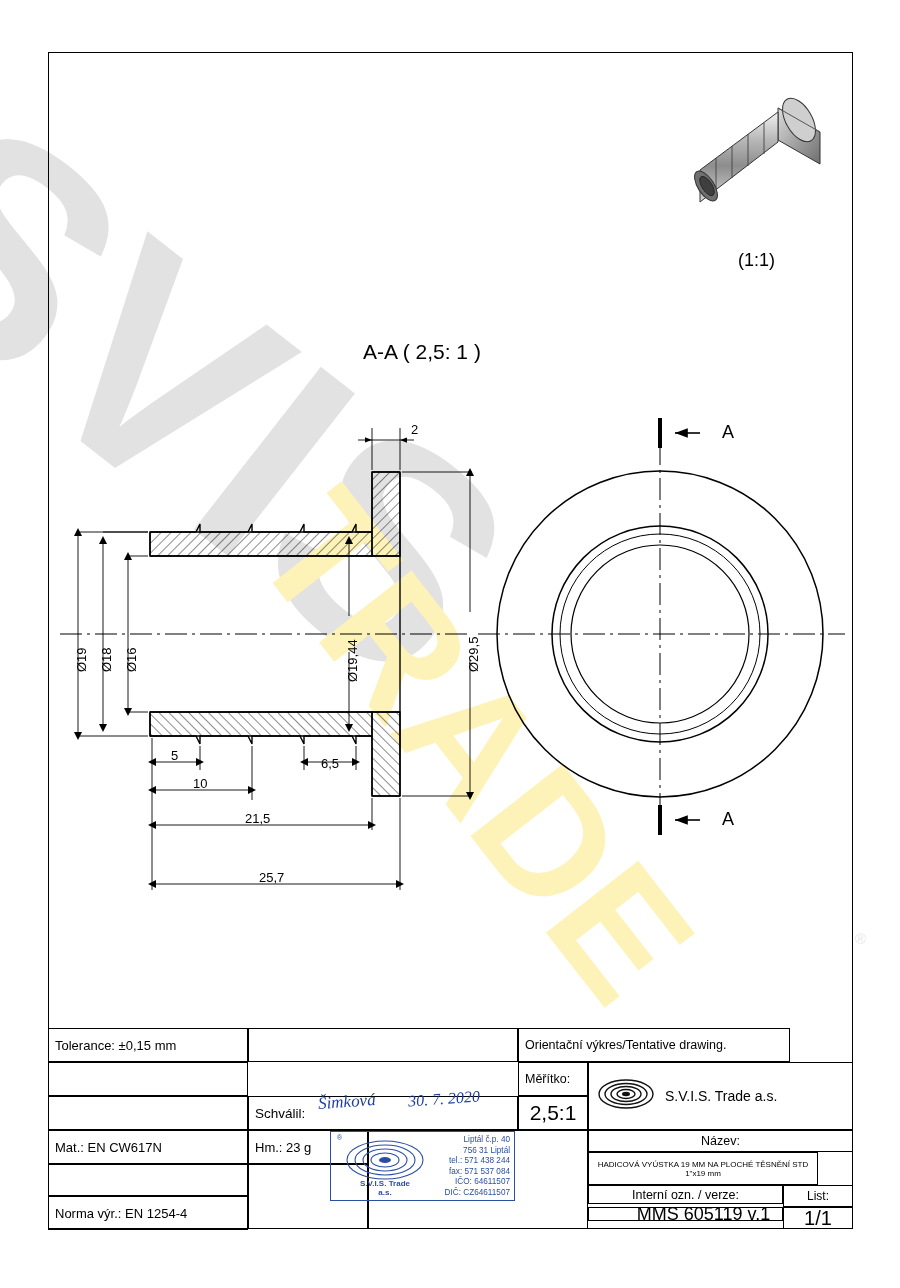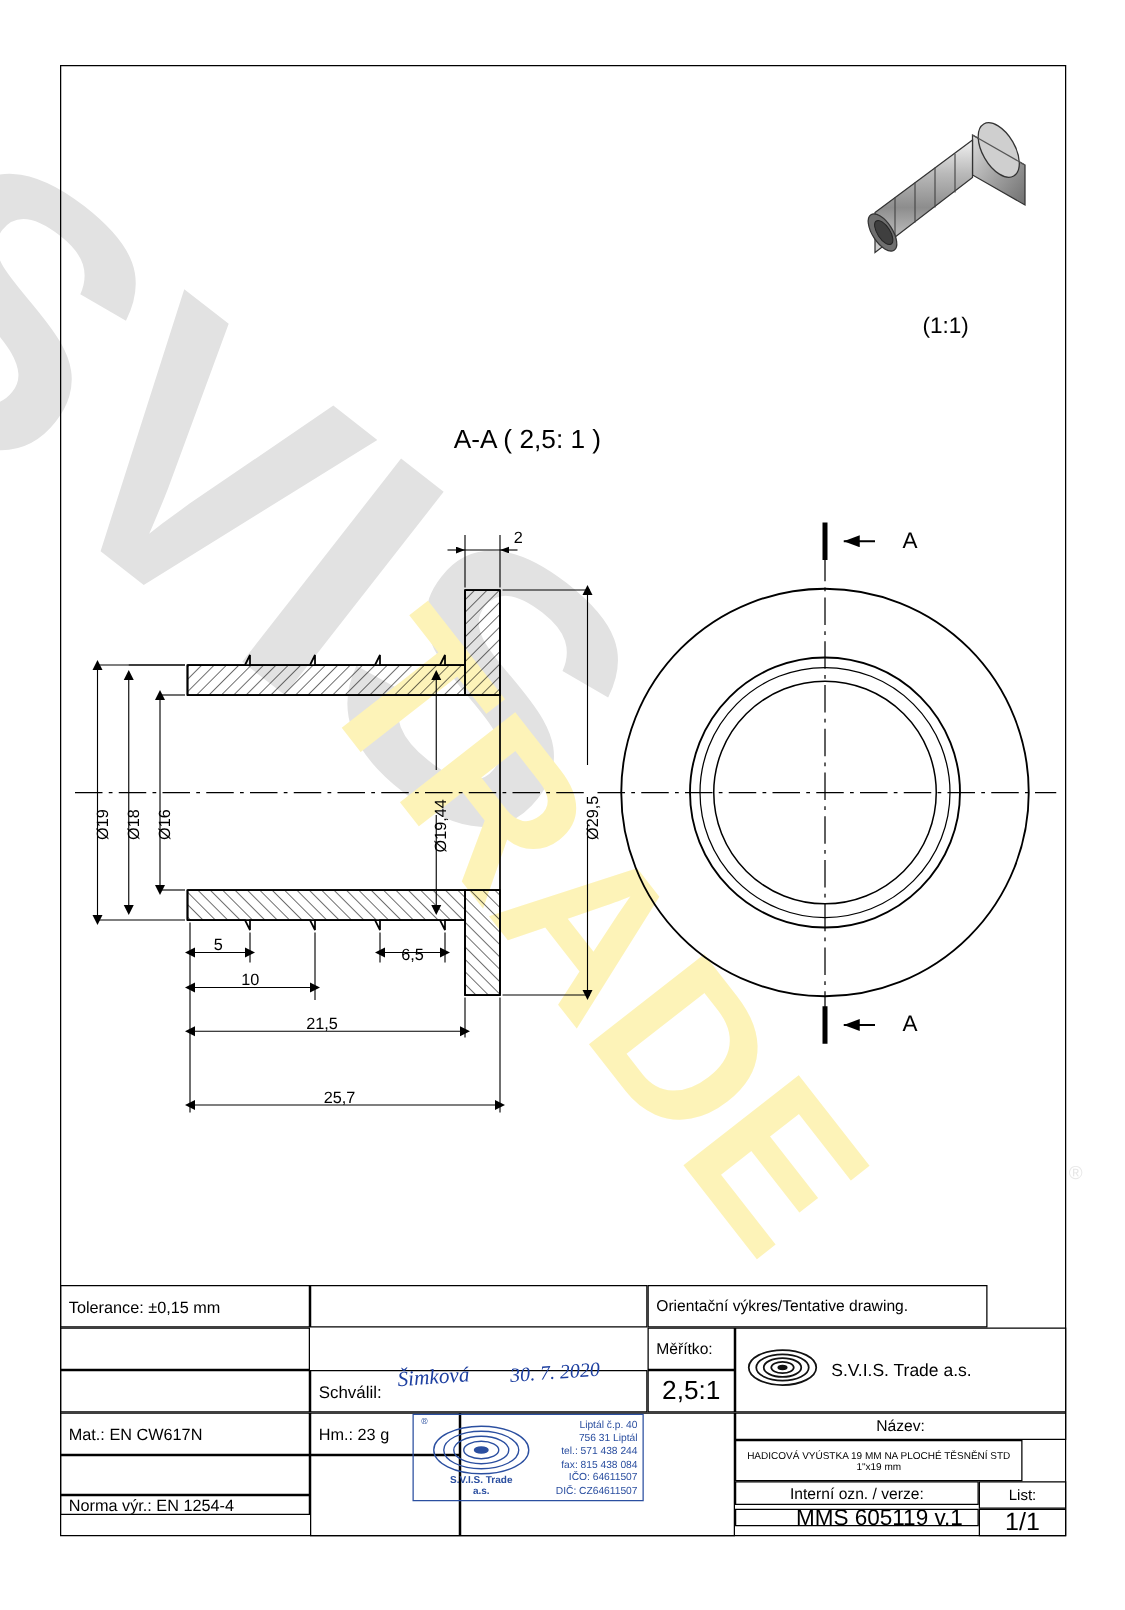--- a/index.html
+++ b/index.html
@@ -417,21 +417,21 @@
     <div class="tb-cell center" style="left:540px; top:102px; width:265px; height:22px; font-size:12.5px;">Název:</div>
     <div class="tb-cell center" style="left:540px; top:124px; width:230px; height:33px; font-size:8px; text-align:center;">HADICOVÁ VYÚSTKA 19 MM NA PLOCHÉ TĚSNĚNÍ STD 1"x19 mm</div>
 
     <div class="tb-cell" style="left:0; top:136px; width:200px; height:32px;"></div>
     <div class="tb-cell" style="left:200px; top:136px; width:120px; height:65px;"></div>
     <div class="tb-cell center" style="left:540px; top:157px; width:195px; height:19px; font-size:12.5px;">Interní ozn. / verze:</div>
     <div class="tb-cell center" style="left:735px; top:157px; width:70px; height:22px; font-size:12px;">List:</div>
     <div class="tb-cell center" style="left:540px; top:179px; width:195px; height:14px; font-size:18px;padding-left:42px;">MMS 605119 v.1</div>
     <div class="tb-cell center" style="left:735px; top:179px; width:70px; height:22px; font-size:20px;">1/1</div>
 
-    <div class="tb-cell" style="left:0; top:168px; width:200px; height:16px;">Norma výr.: EN 1254-4</div>
+    <div class="tb-cell" style="left:0; top:168px; width:200px; height:34px;">Norma výr.: EN 1254-4</div>
   </div>
 
   <div class="sig">Šimková</div>
   <div class="sig-date">30. 7. 2020</div>
 
   <div class="logo-wrap">
     <svg viewBox="0 0 58 34" width="58" height="34">
       <g fill="none" stroke="#111" stroke-width="1.4">
         <ellipse cx="29" cy="17" rx="27" ry="14"></ellipse>
         <ellipse cx="29" cy="17" rx="21" ry="10.5"></ellipse>
@@ -441,21 +441,21 @@
       <ellipse cx="29" cy="17" rx="4" ry="2.2" fill="#111"></ellipse>
     </svg>
   </div>
 
   <div class="stamp">
     <div class="s-at">®</div>
     <div class="s-right">
       <div>Liptál č.p. 40</div>
       <div>756 31 Liptál</div>
       <div>tel.: 571 438 244</div>
-      <div>fax: 815 438 084</div>
+      <div>fax: 571 537 084</div>
       <div>IČO: 64611507</div>
       <div>DIČ: CZ64611507</div>
     </div>
     <div style="position:absolute; left:12px; top:6px; width:84px; height:44px;">
       <svg viewBox="0 0 84 44" width="84" height="44">
         <g fill="none" stroke="#2b4fa0" stroke-width="1.1">
           <ellipse cx="42" cy="22" rx="38" ry="19"></ellipse>
           <ellipse cx="42" cy="22" rx="30" ry="15"></ellipse>
           <ellipse cx="42" cy="22" rx="22" ry="11"></ellipse>
           <ellipse cx="42" cy="22" rx="14" ry="7"></ellipse>

